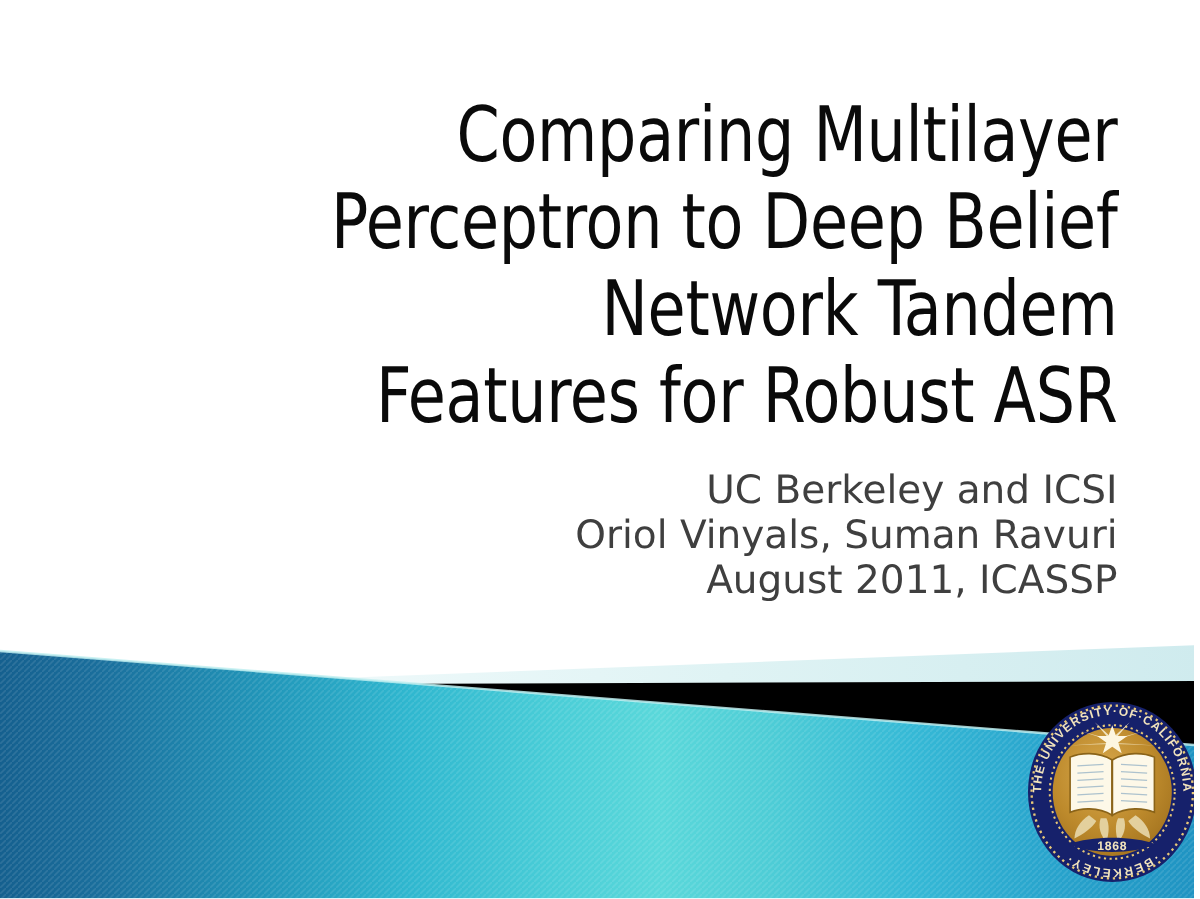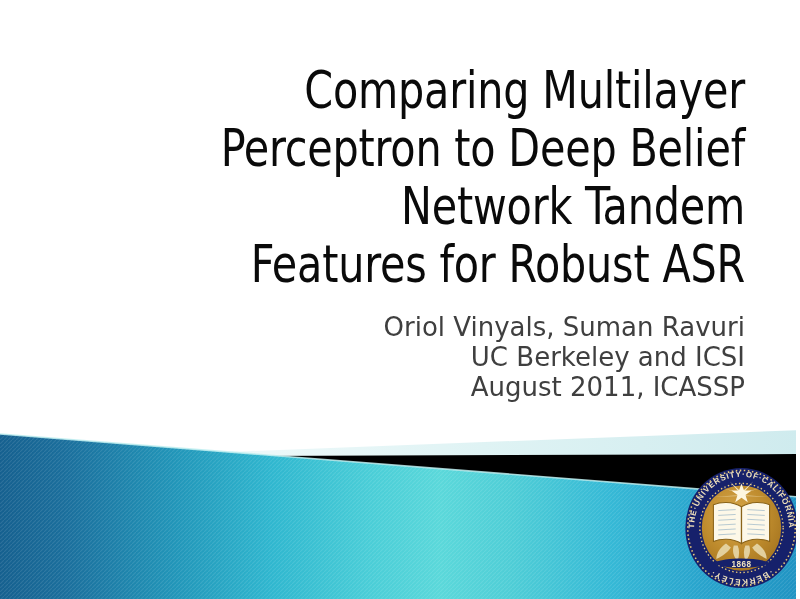--- a/index.html
+++ b/index.html
@@ -124,22 +124,22 @@
   </svg>
 
   <div class="title-block">
     <span class="title-line">Comparing Multilayer</span>
     <span class="title-line">Perceptron to Deep Belief</span>
     <span class="title-line">Network Tandem</span>
     <span class="title-line">Features for Robust ASR</span>
   </div>
 
   <div class="subtitle-block">
+    <span class="subtitle-line">UC Berkeley and ICSI</span>
     <span class="subtitle-line">Oriol Vinyals, Suman Ravuri</span>
-    <span class="subtitle-line">UC Berkeley and ICSI</span>
     <span class="subtitle-line">August 2011, ICASSP</span>
   </div>
 
   <svg class="seal" viewBox="0 0 120 128">
     <defs>
       <radialGradient id="discGrad" cx="0.42" cy="0.36" r="0.78">
         <stop offset="0%" stop-color="#d8a martyr"></stop>
         <stop offset="0%" stop-color="#d9a94e"></stop>
         <stop offset="55%" stop-color="#bd8a2c"></stop>
         <stop offset="100%" stop-color="#9c6d1c"></stop>

